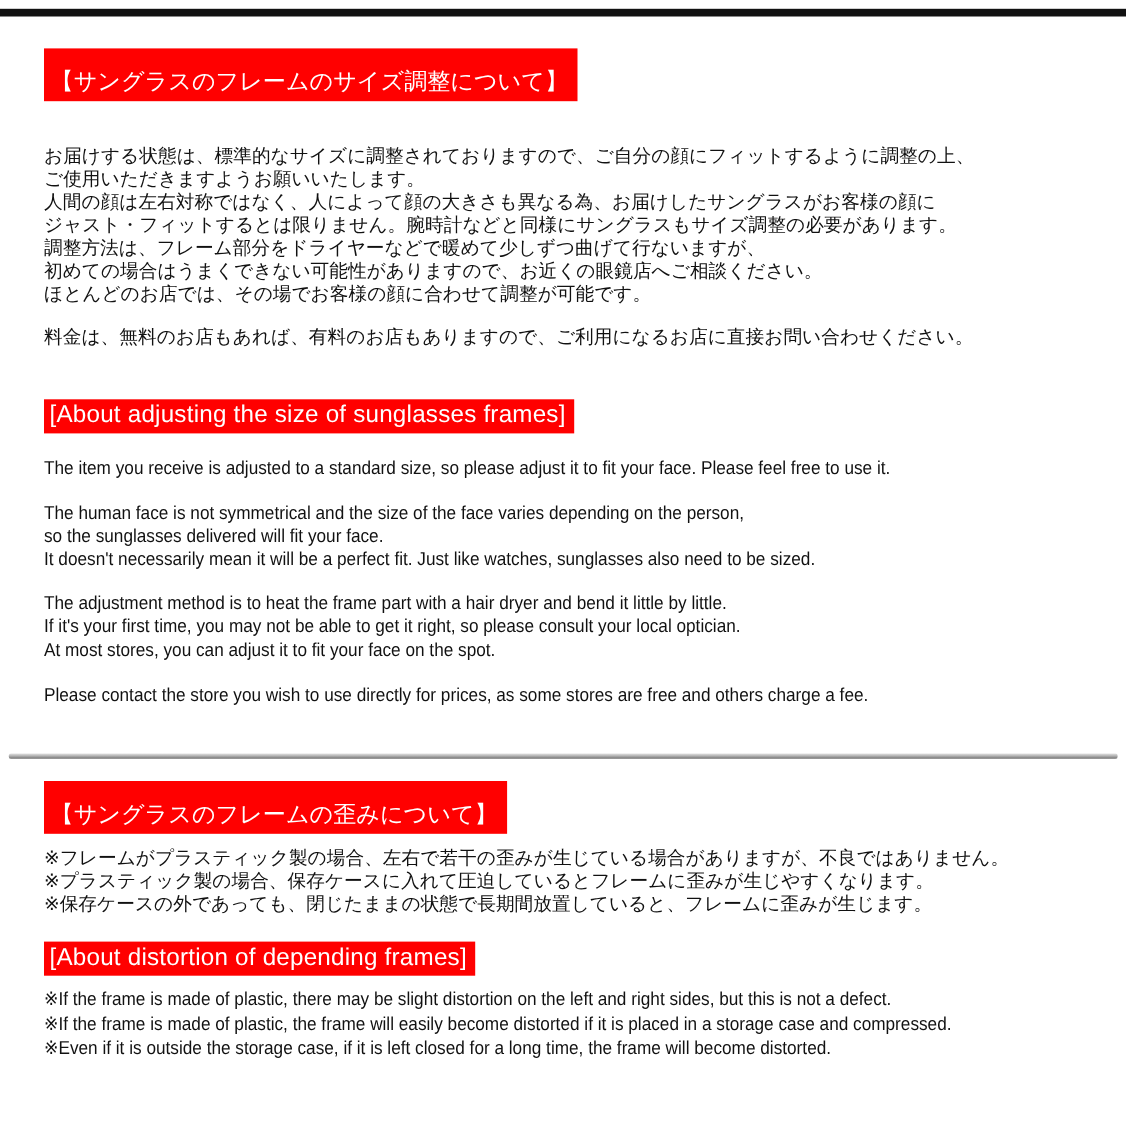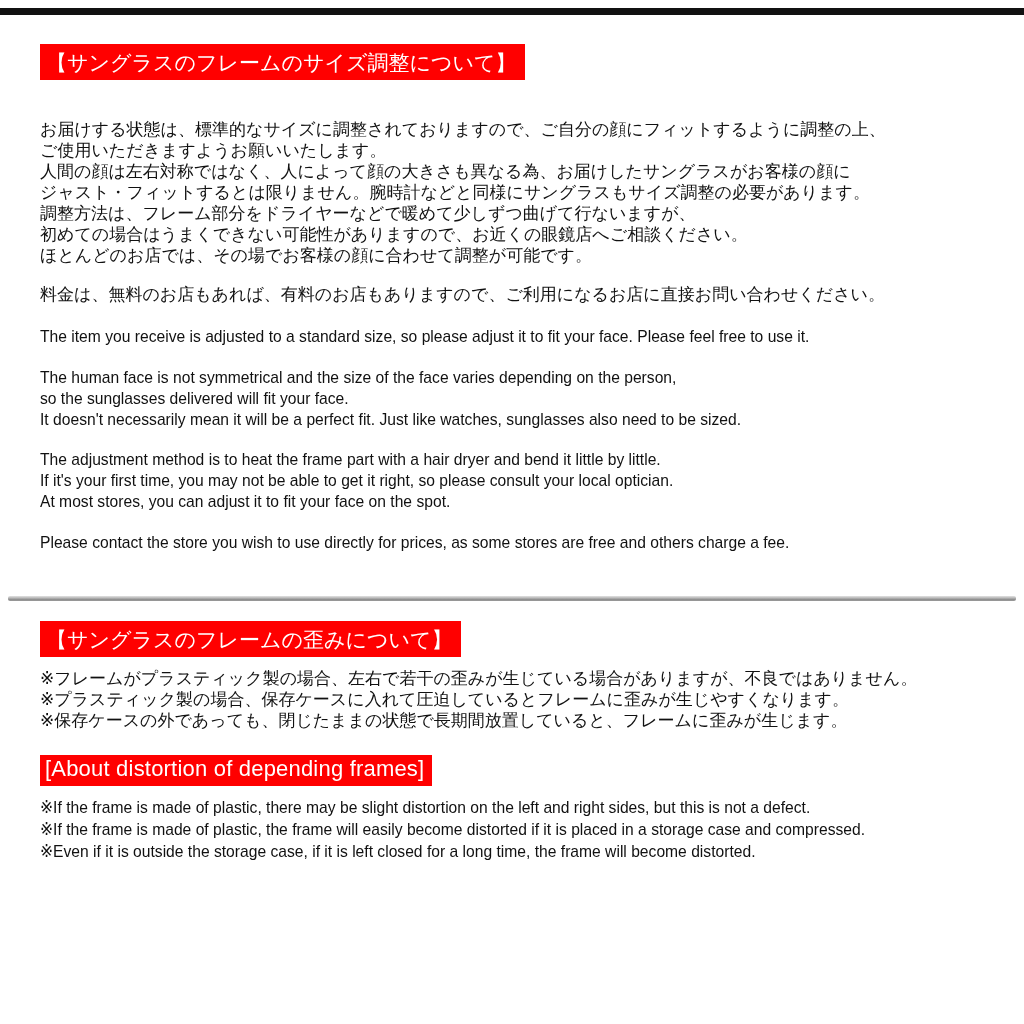--- a/index.html
+++ b/index.html
@@ -30,21 +30,21 @@
   }
   .heading {
     display: table;
     background: #ff0000;
     color: #ffffff;
     line-height: 1;
     white-space: nowrap;
   }
   .heading.jp {
     font-size: 21px;
-    padding: 8px 9px 7px 6px;
+    padding: 20px 9px 7px 6px;
   }
   .heading.en {
     font-size: 22px;
     padding: 3px 8px 6px 5px;
     letter-spacing: 0.2px;
   }
   .para {
     font-size: 17px;
     line-height: 21px;
     white-space: pre-line;
@@ -87,20 +87,21 @@
 
   <div class="para jp" style="">人間の顔は左右対称ではなく、人によって顔の大きさも異なる為、お届けしたサングラスがお客様の顔に
 ジャスト・フィットするとは限りません。腕時計などと同様にサングラスもサイズ調整の必要があります。</div>
 
   <div class="para jp" style="">調整方法は、フレーム部分をドライヤーなどで暖めて少しずつ曲げて行ないますが、
 初めての場合はうまくできない可能性がありますので、お近くの眼鏡店へご相談ください。
 ほとんどのお店では、その場でお客様の顔に合わせて調整が可能です。</div>
 
   <div class="para jp" style="margin-top:18px">料金は、無料のお店もあれば、有料のお店もありますので、ご利用になるお店に直接お問い合わせください。</div>
 
+  <div class="heading en" style="margin-top:46px">[About adjusting the size of sunglasses frames]</div>
 
   <div class="para en" style="margin-top:21px">The item you receive is adjusted to a standard size, so please adjust it to fit your face. Please feel free to use it.</div>
 
   <div class="para en" style="margin-top:20px">The human face is not symmetrical and the size of the face varies depending on the person,
 so the sunglasses delivered will fit your face.
 It doesn't necessarily mean it will be a perfect fit. Just like watches, sunglasses also need to be sized.</div>
 
   <div class="para en" style="margin-top:19px">The adjustment method is to heat the frame part with a hair dryer and bend it little by little.
 If it's your first time, you may not be able to get it right, so please consult your local optician.
 At most stores, you can adjust it to fit your face on the spot.</div>

